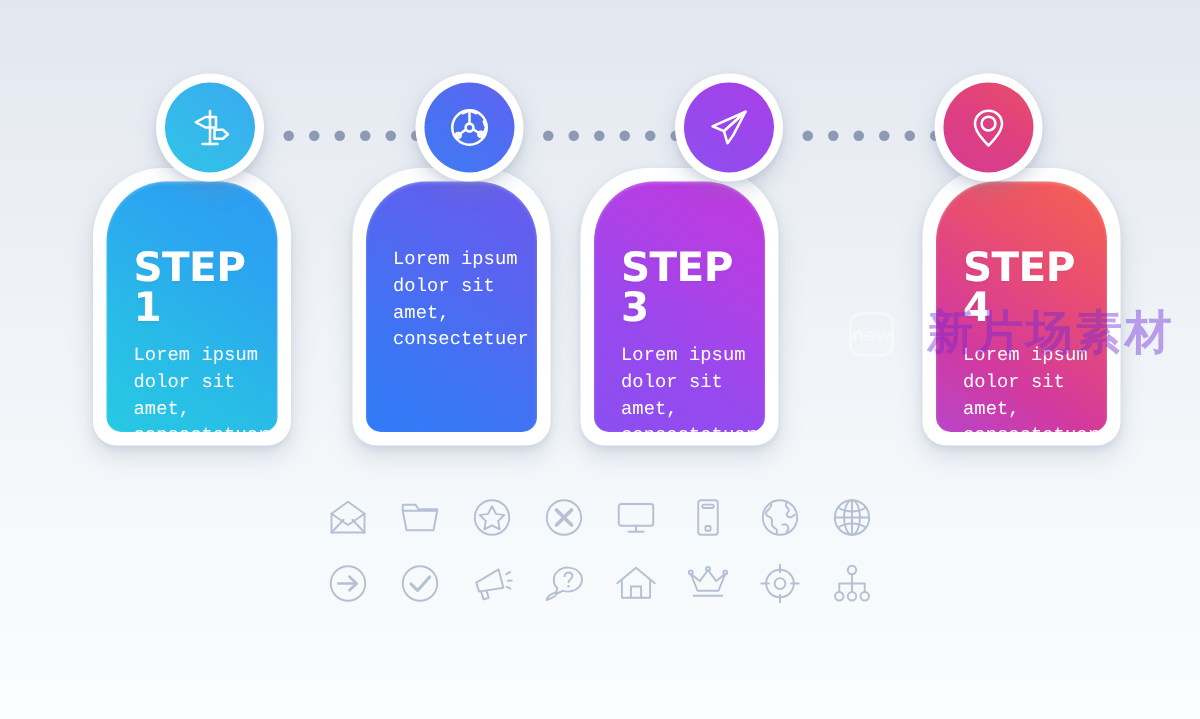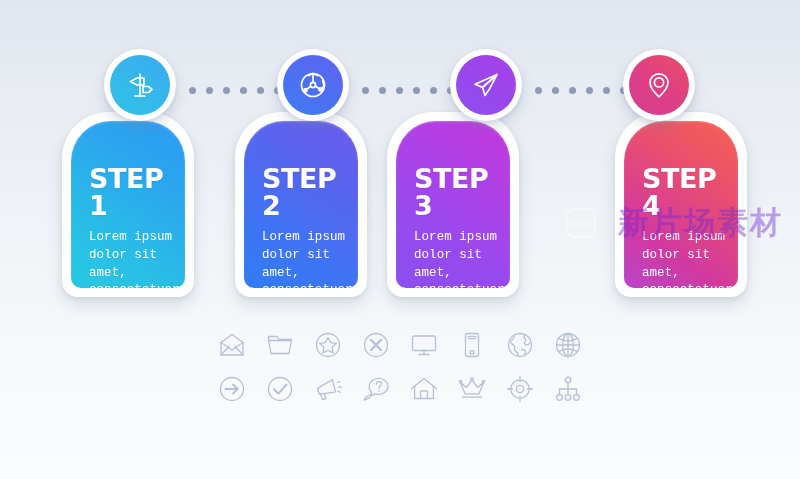--- a/index.html
+++ b/index.html
@@ -248,21 +248,20 @@
     <div class="card-frame"></div>
     <div class="card-body">
       <div class="step-title">STEP 1</div>
       <div class="step-desc">Lorem ipsum dolor sit amet, consectetuer</div>
     </div>
   </div>
 
   <div class="card-wrap c2">
     <div class="card-frame"></div>
     <div class="card-body">
-      <div class="step-title">STEP 2</div>
       <div class="step-desc">Lorem ipsum dolor sit amet, consectetuer</div>
     </div>
   </div>
 
   <div class="card-wrap c3">
     <div class="card-frame"></div>
     <div class="card-body">
       <div class="step-title">STEP 3</div>
       <div class="step-desc">Lorem ipsum dolor sit amet, consectetuer</div>
     </div>

